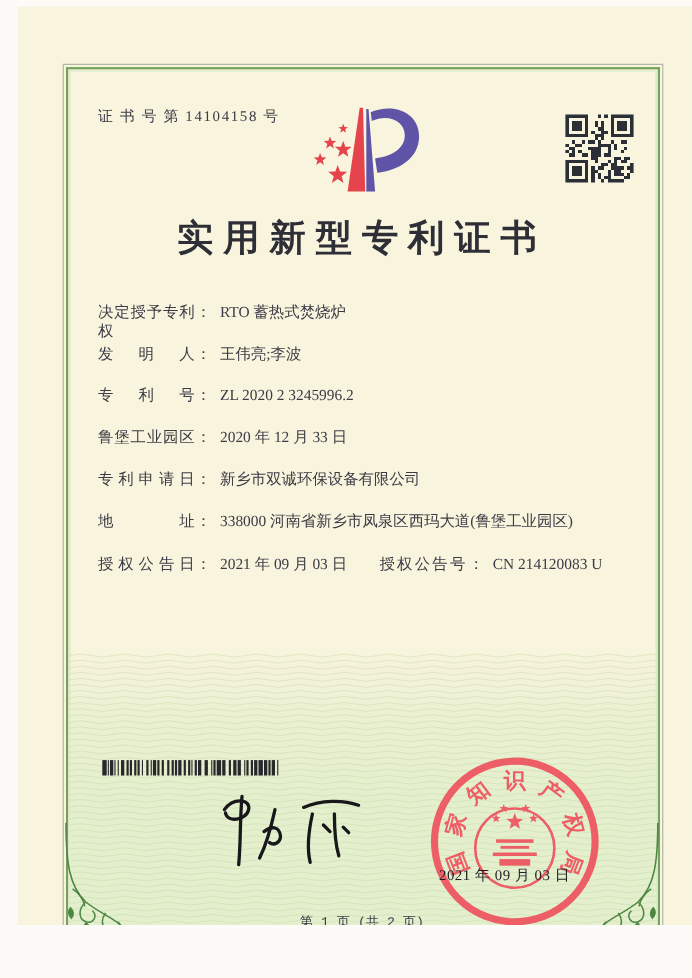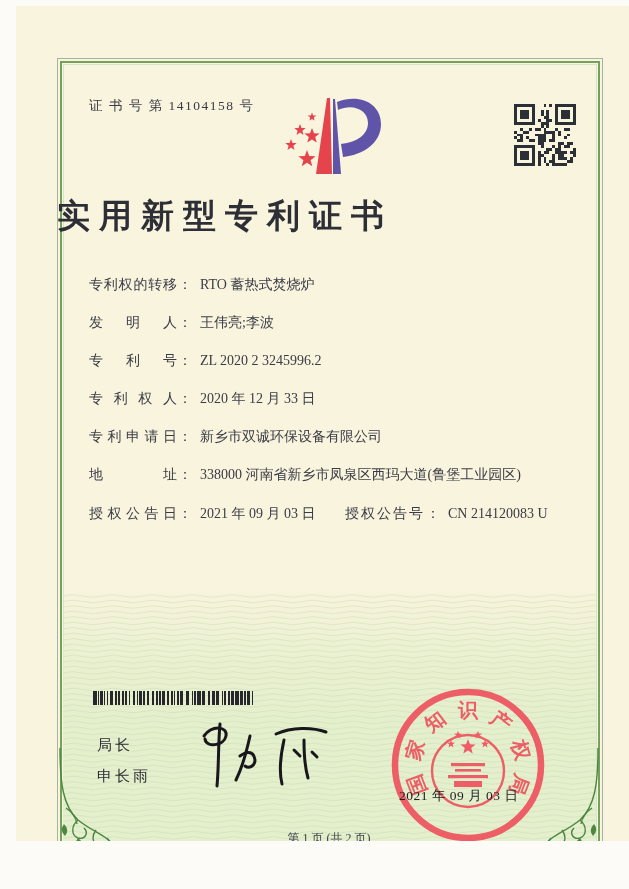--- a/index.html
+++ b/index.html
@@ -6,42 +6,42 @@
   body{width:629px;height:889px;background:#fcfbf8;font-family:"Liberation Serif","DejaVu Serif",serif;}
   .page{position:relative;width:629px;height:841px;overflow:hidden;}
   .sheet{position:absolute;left:16px;top:6px;width:613px;height:874px;background:#f8f4dd;}
   .frame-outer{position:absolute;left:57px;top:58px;width:544px;height:795px;border:1px solid #a8b2a0;}
   .frame-mid{position:absolute;inset:2px;border:2px solid #73a25a;}
   .frame-in{position:absolute;inset:1px;border:1px solid #d8e4c8;}
   .green-zone{position:absolute;left:63px;top:590px;width:533px;height:260px;
     background:linear-gradient(180deg,rgba(228,239,205,0) 0%,rgba(228,239,205,.75) 28%,#e4efcd 52%,#e4efcd 100%);}
   #waves{position:absolute;left:63px;top:590px;pointer-events:none;}
   .cert-no{position:absolute;left:89px;top:97px;font-size:13.5px;color:#3b3b45;letter-spacing:1.5px;}
-  .title{position:absolute;left:57px;top:194px;width:544px;text-align:left;font-size:33px;
+  .title{position:absolute;left:57px;top:194px;width:544px;text-align:center;font-size:33px;
     font-weight:700;letter-spacing:9px;color:#2e2e36;}
   #logo{position:absolute;left:283px;top:86px;}
   #qr{position:absolute;left:514px;top:104px;}
   .fields{position:absolute;left:89px;top:276px;width:505px;font-size:14px;color:#3b3b45;}
   .f-row{position:relative;height:38.1px;display:flex;align-items:flex-start;line-height:17px;}
   .f-lab{display:inline-block;width:88px;text-align:justify;text-align-last:justify;}
   .f-col{display:inline-block;margin:0 8px 0 1px;}
   .f-val{white-space:nowrap;}
   .pair2{position:absolute;left:256px;top:0;display:flex;}
   .pair2 .f-lab{width:auto;letter-spacing:2px;}
   .paras{position:absolute;left:88px;top:531px;width:489px;font-size:12.6px;line-height:20px;
     color:#45454e;text-align:justify;}
   .paras p{margin:0;text-indent:2em;}
   #barcode{position:absolute;left:93px;top:691px;width:163px;height:14px;display:flex;align-items:stretch;}
   #barcode div{height:100%;}
   .signer{position:absolute;left:97px;top:729px;font-size:15px;line-height:31px;color:#2c2c33;
     font-family:"Liberation Sans","DejaVu Sans",sans-serif;font-weight:500;letter-spacing:3px;}
   #signature{position:absolute;left:192px;top:706px;}
   #seal{position:absolute;left:388px;top:685px;opacity:.94;}
   .seal-date{position:absolute;left:399px;top:787px;font-size:13.5px;color:#1d1d22;letter-spacing:.5px;z-index:5;}
-  .page-info{position:absolute;left:57px;top:830px;width:544px;text-align:center;font-size:12px;color:#3c3c46;z-index:4;}
+  .page-info{position:absolute;left:57px;top:830px;width:544px;text-align:center;font-size:12px;color:#3c3c46;z-index:4;font-family:Liberation Mono, monospace;}
   .back-note{position:absolute;left:57px;top:883px;width:544px;text-align:center;font-size:12.5px;color:#3a3a44;letter-spacing:2px;}
   .orn{position:absolute;z-index:3;}
   .orn.left{left:56px;top:748px;}
   .orn.right{left:540px;top:748px;transform:scaleX(-1);}
   .bottom-band{position:absolute;left:0;top:877px;width:629px;height:12px;border-top:1px solid #b9b6ae;
     background:linear-gradient(180deg,#9b988f 0%,#55524b 35%,#5e5b54 70%,#8f8c84 100%);}
 </style>
 </head>
 <body>
 
@@ -238,36 +238,36 @@
       <rect x="16" y="2" width="3" height="3" fill="#2b2f36"></rect>
       <rect x="0" y="14" width="7" height="7" fill="#2b2f36"></rect>
       <rect x="1" y="15" width="5" height="5" fill="#f8f4dd"></rect>
       <rect x="2" y="16" width="3" height="3" fill="#2b2f36"></rect>
     </svg>
 
   <div class="title">实用新型专利证书</div>
 
   <div class="fields">
       <div class="f-row">
-        <span class="f-lab">专利权的转移</span>
+        <span class="f-lab">决定授予专利权</span>
         <span class="f-col">：</span>
         <span class="f-val">RTO 蓄热式焚烧炉</span>
       </div>
       <div class="f-row">
         <span class="f-lab">发明人</span>
         <span class="f-col">：</span>
         <span class="f-val">王伟亮;李波</span>
       </div>
       <div class="f-row">
         <span class="f-lab">专利号</span>
         <span class="f-col">：</span>
         <span class="f-val">ZL 2020 2 3245996.2</span>
       </div>
       <div class="f-row">
-        <span class="f-lab">专利权人</span>
+        <span class="f-lab">鲁堡工业园区</span>
         <span class="f-col">：</span>
         <span class="f-val">2020 年 12 月 33 日</span>
       </div>
       <div class="f-row">
         <span class="f-lab">专利申请日</span>
         <span class="f-col">：</span>
         <span class="f-val">新乡市双诚环保设备有限公司</span>
       </div>
       <div class="f-row">
         <span class="f-lab">地址</span>
@@ -369,24 +369,20 @@
       <div style="width: 2.6px; background: rgb(38, 40, 44);"></div>
       <div style="width: 1.6px;"></div>
       <div style="width: 1.2px; background: rgb(38, 40, 44);"></div>
       <div style="width: 1.6px;"></div>
       <div style="width: 2.6px; background: rgb(38, 40, 44);"></div>
       <div style="width: 2.4px;"></div>
       <div style="width: 1.2px; background: rgb(38, 40, 44);"></div>
       <div style="width: 1.6px;"></div>
     </div>
 
-  <div class="signer">
-    <div>局长</div>
-    <div>申长雨</div>
-  </div>
 
   <svg id="signature" width="155" height="90" viewBox="0 0 155 90">
     <g fill="none" stroke="#17171c" stroke-width="3" stroke-linecap="round">
       <path d="M28,18 C26,40 27,58 25,80"></path>
       <path d="M12,30 C20,19 36,20 34,30 C32,40 14,42 13,33"></path>
       <path d="M58,30 C54,48 50,62 44,74"></path>
       <path d="M48,50 C56,44 62,46 63,54 C63,60 57,63 53,60"></path>
       <path d="M84,28 C100,21 120,21 134,26"></path>
       <path d="M92,34 C88,52 87,66 90,78"></path>
       <path d="M112,34 C112,50 113,62 116,72"></path>

